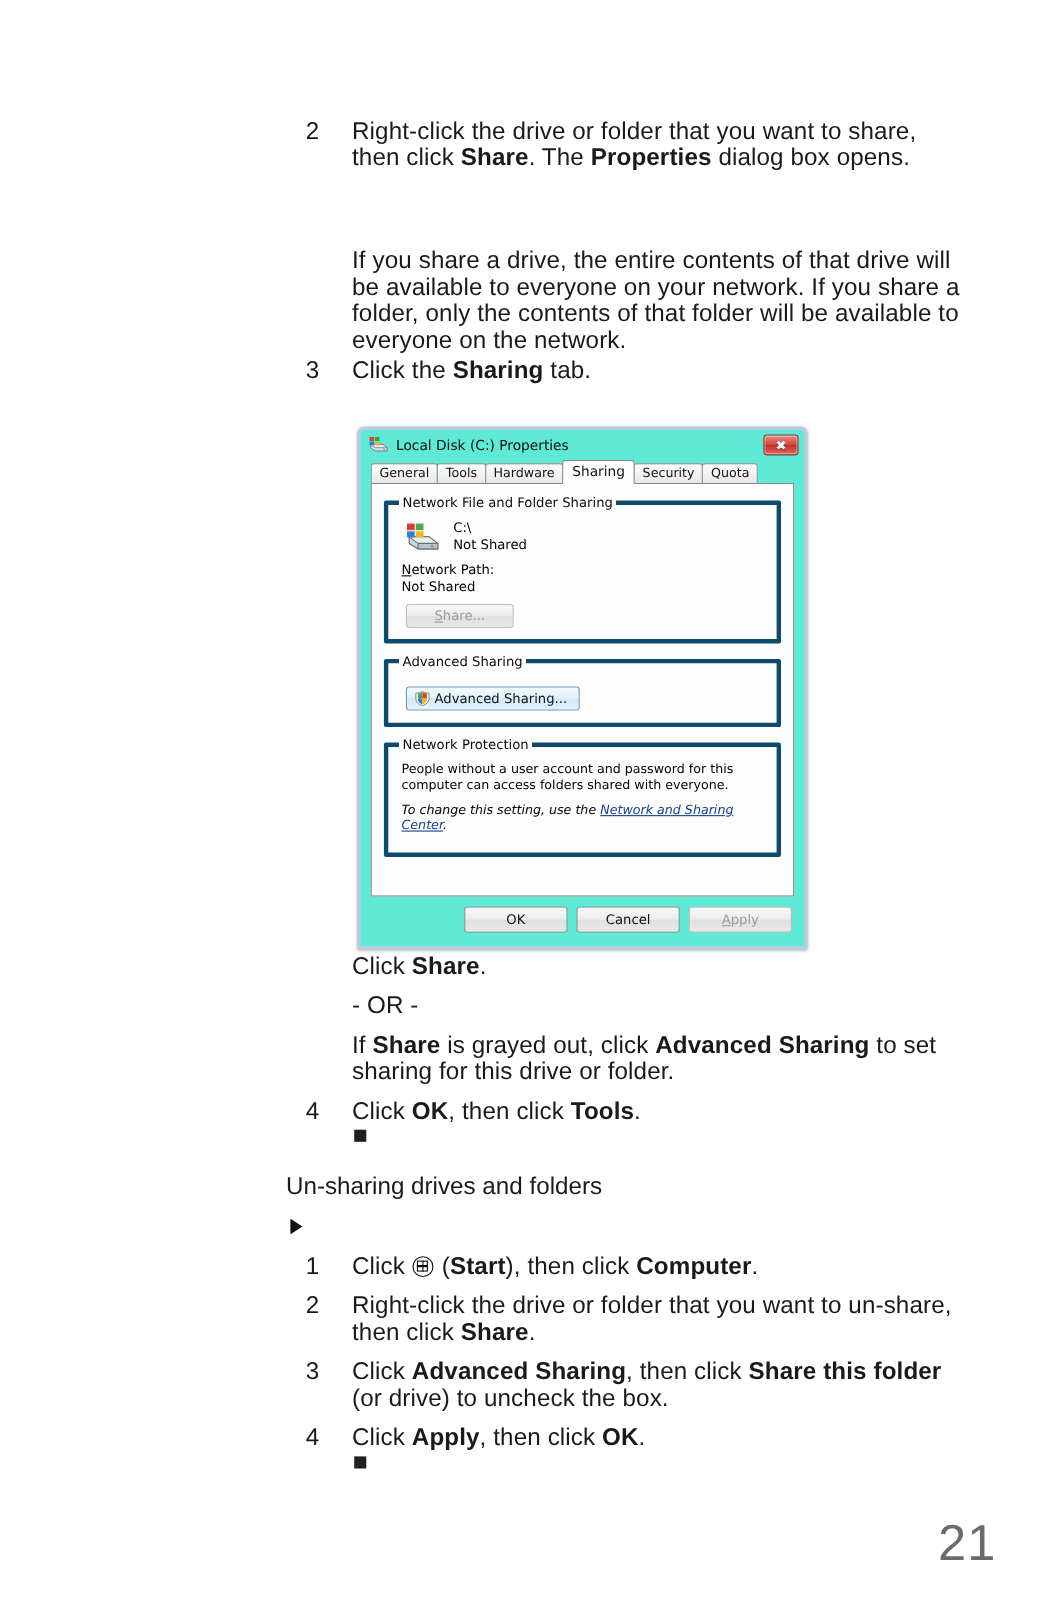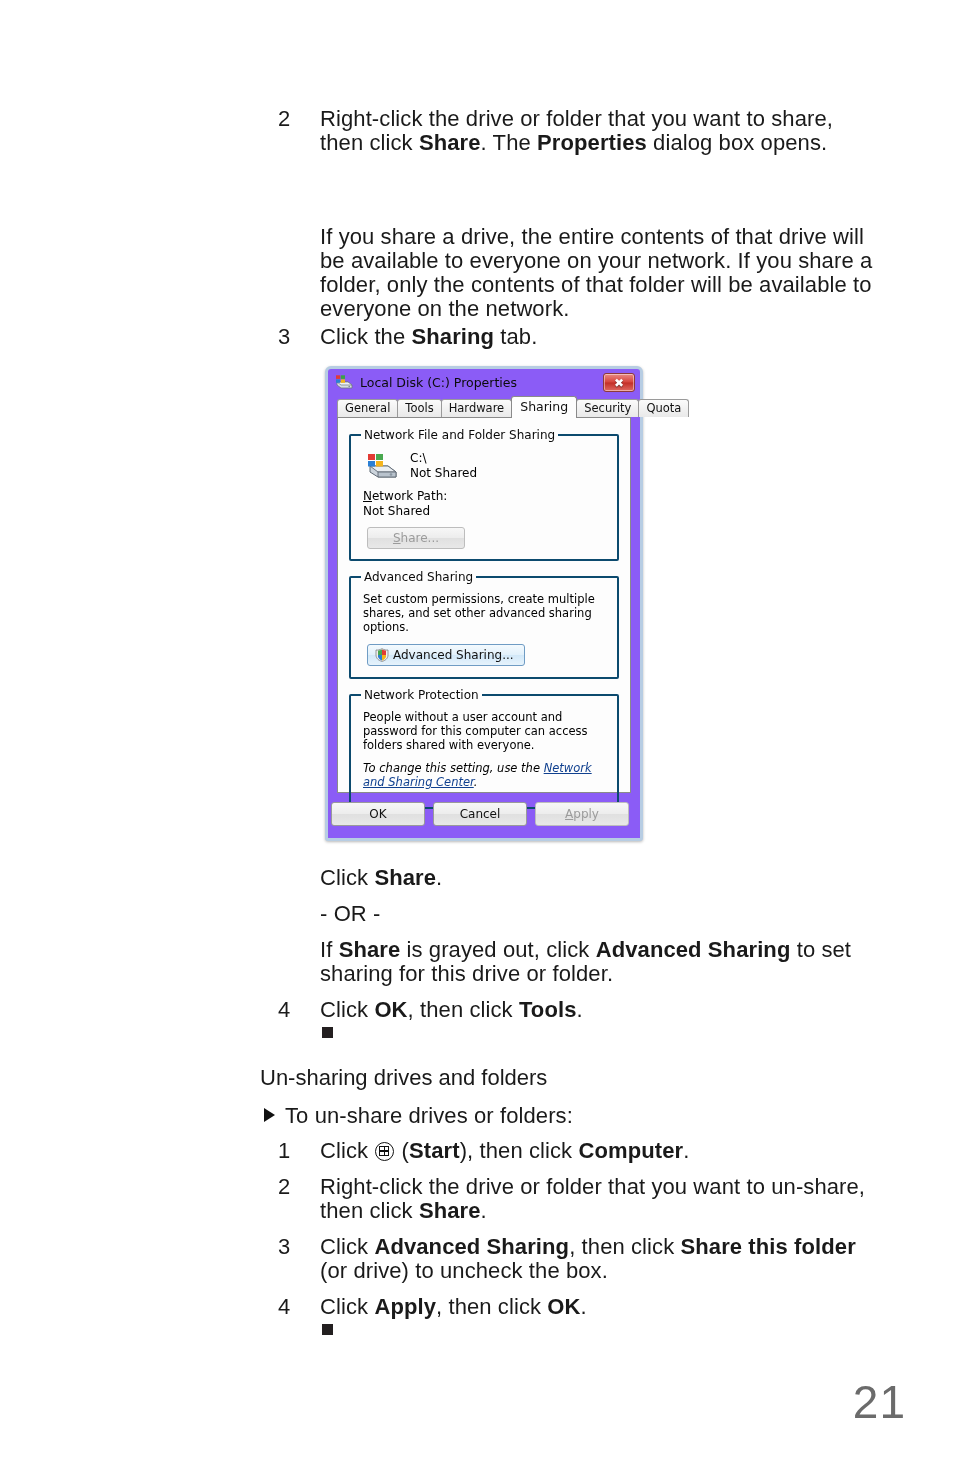--- a/index.html
+++ b/index.html
@@ -106,24 +106,24 @@
     font-size: 46px;
     color: #6b6b6b;
     letter-spacing: 1px;
     margin-left: 44px;
   }
 
   
   .dialog {
     position: absolute;
     left: 325px;
-    top: 366px;
-    width: 318px;
+    top: 388px;
+    width: 409px;
     height: 475px;
-    background: #8b5cf6;
+    background: #5eead4;
     border: 3px solid #b7cde3;
     border-radius: 6px 6px 3px 3px;
     box-sizing: border-box;
     box-shadow: 0 1px 3px rgba(0,0,0,0.28);
     font-family: "DejaVu Sans", sans-serif;
     color: #000;
   }
   .dlg-titlebar {
     height: 26px;
     display: flex;
@@ -204,21 +204,21 @@
     background: #fdfdfd;
     position: absolute;
     left: 0; right: 0;
     top: 21px;
     bottom: 36px;
     box-sizing: border-box;
     padding: 10px 11px;
   }
 
   fieldset.grp {
-    border: 2px solid #0c4a6e;
+    border: 4px solid #0c4a6e;
     border-radius: 2px;
     margin: 0 0 9px 0;
     padding: 6px 10px 10px 10px;
     position: relative;
   }
   fieldset.grp legend {
     font-size: 12px;
     padding: 0 3px;
     color: #0a0a0a;
   }
@@ -372,21 +372,20 @@
           </div>
 
           <div class="np-label"><u>N</u><span>etwork Path:</span></div>
           <div class="np-value">Not Shared</div>
 
           <div class="btn btn-share disabled"><u>S</u><span>hare...</span></div>
         </fieldset>
 
         <fieldset class="grp">
           <legend>Advanced Sharing</legend>
-          <div class="grp-text">Set custom permissions, create multiple shares, and set other advanced sharing options.</div>
           <div class="btn btn-adv">
             <span class="shield">
               <svg width="14" height="14" viewBox="0 0 14 14">
                 <path d="M7 0.7 C9.5 2 11.5 2.2 13 2 L13 7 C13 10.5 10.2 12.6 7 13.4 C3.8 12.6 1 10.5 1 7 L1 2 C2.5 2.2 4.5 2 7 0.7 Z" fill="#f0f0f0" stroke="#707070" stroke-width="0.7"></path>
                 <path d="M7 1.4 C8.6 2.2 9.9 2.5 11 2.5 L11 6.9 L7 6.9 Z" fill="#e23b34"></path>
                 <path d="M7 1.4 C5.4 2.2 4.1 2.5 3 2.5 L3 6.9 L7 6.9 Z" fill="#49a84f"></path>
                 <path d="M3 6.9 L7 6.9 L7 12.4 C5.1 11.7 3.6 10.5 3 8.9 Z" fill="#2b7fd4"></path>
                 <path d="M11 6.9 L7 6.9 L7 12.4 C8.9 11.7 10.4 10.5 11 8.9 Z" fill="#f4b41c"></path>
               </svg>
             </span>
@@ -421,21 +420,20 @@
 
   <div class="step" style="left:278px; top:998px; width:600px;">
     <div class="step-num">4</div>
     <div class="step-body">Click <b>OK</b>, then click <b>Tools</b>.</div>
   </div>
   <div class="endmark" style="left:322px; top:1027px;"></div>
 
   <div class="section-head" style="left:260px; top:1066px;">Un-sharing drives and folders</div>
 
   <div class="tri" style="left:264px; top:1108px;"></div>
-  <div class="para" style="left:285px; top:1104px; width:560px;">To un-share drives or folders:</div>
 
   <div class="step" style="left:278px; top:1139px; width:600px;">
     <div class="step-num">1</div>
     <div class="step-body">Click <span class="start-glyph"><i></i></span> (<b>Start</b>), then click <b>Computer</b>.</div>
   </div>
 
   <div class="step" style="left:278px; top:1175px; width:600px;">
     <div class="step-num">2</div>
     <div class="step-body">Right-click the drive or folder that you want to un-share, then click <b>Share</b>.</div>
   </div>

